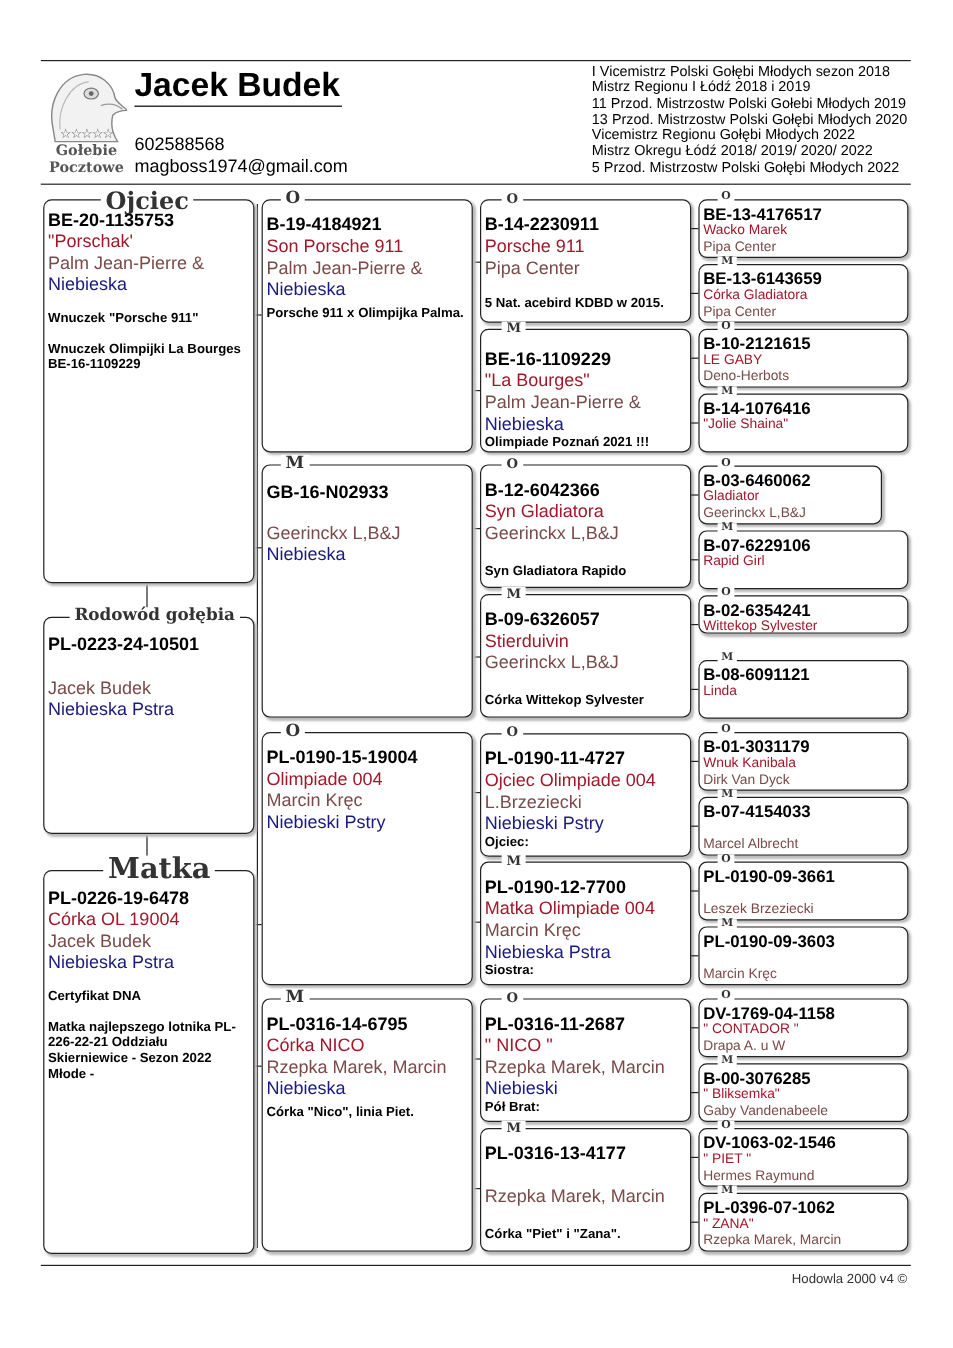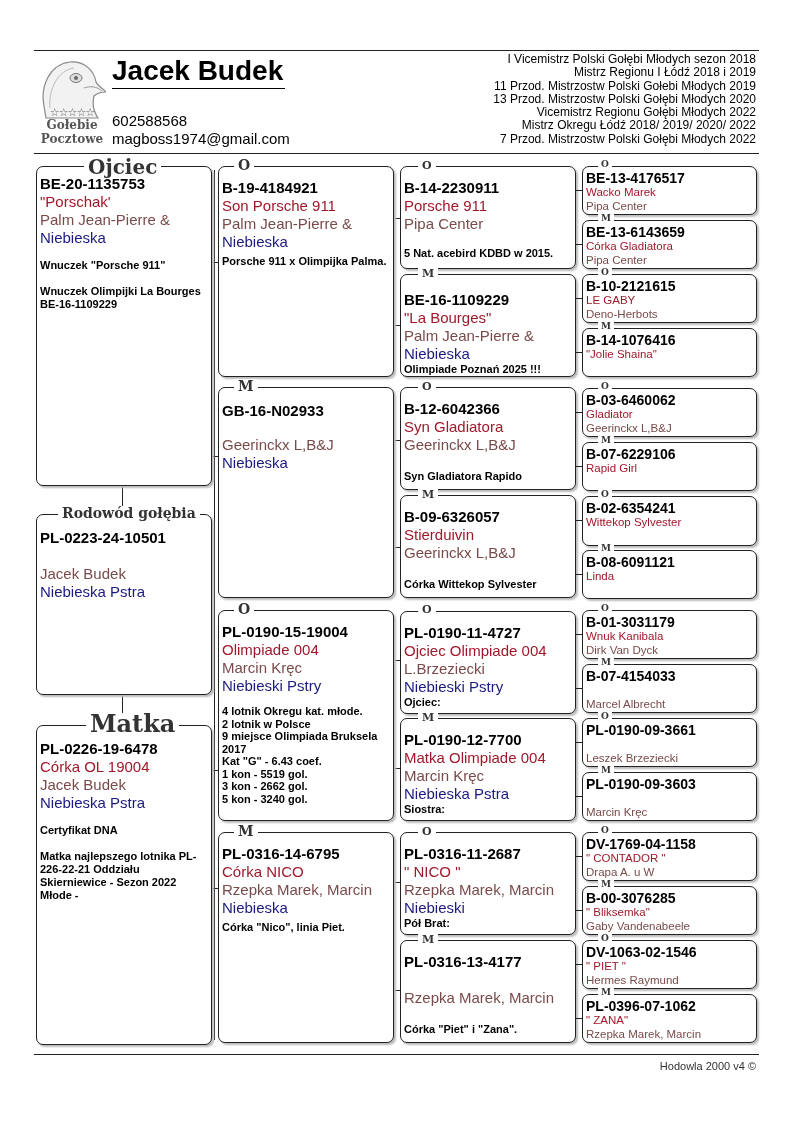--- a/index.html
+++ b/index.html
@@ -5,21 +5,21 @@
   html,body{margin:0;padding:0;background:#fff;}
   body{width:794px;height:1123px;position:relative;overflow:hidden;font-family:"Liberation Sans",sans-serif;color:#000;}
   .hr{position:absolute;left:34px;width:725px;height:0;border-top:1.5px solid #222;}
   .vline{position:absolute;width:0;border-left:1.5px solid #222;}
   .hline{position:absolute;height:0;border-top:1.5px solid #222;}
   .logo{position:absolute;left:36px;top:56px;width:70px;height:92px;}
   .logo-text{position:absolute;left:36px;top:118px;width:72px;text-align:center;font-family:"DejaVu Serif",serif;font-weight:bold;font-size:12px;line-height:14px;color:#555;}
   .logo-stars{position:absolute;left:36px;top:106px;width:72px;text-align:center;font-size:11px;letter-spacing:-1px;color:#666;line-height:12px;}
   .owner-name{position:absolute;left:112px;top:54px;font-size:28px;font-weight:bold;line-height:34px;border-bottom:1.5px solid #000;padding-right:2px;}
   .owner-contact{position:absolute;left:112px;top:112px;font-size:15px;line-height:18px;}
-  .titles{position:absolute;right:38px;top:53px;text-align:right;font-size:12px;line-height:13.3px;}
+  .titles{position:absolute;right:38px;top:53px;font-size:12px;line-height:13.3px;}
   .box{position:absolute;border:1.3px solid #222;border-radius:7px;background:#fff;box-shadow:2px 2px 2px #bbb;box-sizing:border-box;padding:3px 3px 0 3px;overflow:hidden;}
   .legend{position:absolute;background:#fff;font-family:"DejaVu Serif",serif;font-weight:bold;color:#333;line-height:14px;padding:0 4px;}
   .ring{font-weight:bold;white-space:nowrap;}
   .name{color:#a0182a;white-space:nowrap;}
   .breeder{color:#7a4a4a;white-space:nowrap;}
   .color{color:#1a1a80;white-space:nowrap;}
   .note{font-weight:bold;font-size:11px;line-height:13px;white-space:pre-line;}
   .l1 .ring{font-size:15px;line-height:19px;}
   .l1 .name,.l1 .breeder,.l1 .color{font-size:15px;line-height:18px;}
   .l4 .ring{font-size:14px;line-height:16px;}
@@ -52,21 +52,21 @@
   <div>magboss1974@gmail.com</div>
 </div>
 
 <div class="titles">
   <div>I Vicemistrz Polski Gołębi Młodych sezon 2018</div>
   <div>Mistrz Regionu I Łódź 2018 i 2019</div>
   <div>11 Przod. Mistrzostw Polski Gołebi Młodych 2019</div>
   <div>13 Przod. Mistrzostw Polski Gołębi Młodych 2020</div>
   <div>Vicemistrz Regionu Gołębi Młodych 2022</div>
   <div>Mistrz Okregu Łódź 2018/  2019/  2020/ 2022</div>
-  <div>7 Przod. Mistrzostw Polski Gołębi Młodych 2022</div>
+  <div>5 Przod. Mistrzostw Polski Gołębi Młodych 2022</div>
 </div>
 
 <div class="vline" style="left:122px;top:486px;height:28px"></div>
 <div class="vline" style="left:122px;top:695px;height:30px"></div>
 <div class="vline" style="left:214px;top:170px;height:870px"></div>
 <div class="hline" style="left:210px;top:262px;width:8px"></div>
 <div class="hline" style="left:210px;top:456px;width:8px"></div>
 <div class="hline" style="left:210px;top:770px;width:8px"></div>
 <div class="hline" style="left:210px;top:888px;width:8px"></div>
 <div class="hline" style="left:392px;top:218px;width:8px"></div>
@@ -124,27 +124,20 @@
   <div class="breeder">Geerinckx L,B&amp;J</div>
   <div class="color">Niebieska</div>
 </div>
 <div class="legend" style="left:234px;top:379px;font-size:14px">M</div>
 
 <div class="box l1" style="left:218px;top:610px;width:176px;height:211px">
   <div class="ring" style="margin-top:8px">PL-0190-15-19004</div>
   <div class="name">Olimpiade 004</div>
   <div class="breeder">Marcin Kręc</div>
   <div class="color">Niebieski Pstry</div>
-  <div class="note" style="margin-top:10px;line-height:12.5px">4 lotnik Okregu kat. młode.
-2 lotnik w Polsce
-9 miejsce Olimpiada Bruksela 2017
-Kat "G" - 6.43 coef.
-1 kon - 5519 gol.
-3 kon - 2662 gol.
-5 kon - 3240 gol.</div>
 </div>
 <div class="legend" style="left:234px;top:602px;font-size:14px">O</div>
 
 <div class="box l1" style="left:218px;top:832px;width:176px;height:211px">
   <div class="ring" style="margin-top:8px">PL-0316-14-6795</div>
   <div class="name">Córka NICO</div>
   <div class="breeder">Rzepka Marek, Marcin</div>
   <div class="color">Niebieska</div>
   <div class="note" style="margin-top:4px">Córka "Nico", linia Piet.</div>
 </div>
@@ -156,21 +149,21 @@
   <div class="breeder">Pipa Center</div>
   <div class="note" style="margin-top:14px">5 Nat. acebird KDBD w 2015.</div>
 </div>
 <div class="legend" style="left:418px;top:160px;font-size:11px;line-height:11px">O</div>
 
 <div class="box l1" style="left:400px;top:274px;width:176px;height:103px">
   <div class="ring" style="margin-top:12px">BE-16-1109229</div>
   <div class="name">"La Bourges"</div>
   <div class="breeder">Palm Jean-Pierre &amp;</div>
   <div class="color">Niebieska</div>
-  <div class="note">Olimpiade Poznań 2025 !!!</div>
+  <div class="note">Olimpiade Poznań 2021 !!!</div>
 </div>
 <div class="legend" style="left:418px;top:268px;font-size:11px;line-height:11px">M</div>
 
 <div class="box l1" style="left:400px;top:387px;width:176px;height:103px">
   <div class="ring" style="margin-top:8px">B-12-6042366</div>
   <div class="name">Syn Gladiatora</div>
   <div class="breeder">Geerinckx L,B&amp;J</div>
   <div class="note" style="margin-top:16px">Syn Gladiatora Rapido</div>
 </div>
 <div class="legend" style="left:418px;top:381px;font-size:11px;line-height:11px">O</div>
@@ -239,35 +232,35 @@
 </div>
 <div class="legend" style="left:598px;top:268px;font-size:9px;line-height:9px;padding:0 3px">O</div>
 
 <div class="box l4" style="left:582px;top:328px;width:175px;height:49px">
   <div class="ring">B-14-1076416</div>
   <div class="name">"Jolie Shaina"</div>
   <div class="breeder"></div>
 </div>
 <div class="legend" style="left:598px;top:322px;font-size:9px;line-height:9px;padding:0 3px">M</div>
 
-<div class="box l4" style="left:582px;top:388px;width:175px;height:49px">
+<div class="box l4" style="left:582px;top:388px;width:153px;height:49px">
   <div class="ring">B-03-6460062</div>
   <div class="name">Gladiator</div>
   <div class="breeder">Geerinckx L,B&amp;J</div>
 </div>
 <div class="legend" style="left:598px;top:382px;font-size:9px;line-height:9px;padding:0 3px">O</div>
 
 <div class="box l4" style="left:582px;top:442px;width:175px;height:49px">
   <div class="ring">B-07-6229106</div>
   <div class="name">Rapid Girl</div>
   <div class="breeder"></div>
 </div>
 <div class="legend" style="left:598px;top:436px;font-size:9px;line-height:9px;padding:0 3px">M</div>
 
-<div class="box l4" style="left:582px;top:496px;width:175px;height:50px">
+<div class="box l4" style="left:582px;top:496px;width:175px;height:32px">
   <div class="ring">B-02-6354241</div>
   <div class="name">Wittekop Sylvester</div>
   <div class="breeder"></div>
 </div>
 <div class="legend" style="left:598px;top:490px;font-size:9px;line-height:9px;padding:0 3px">O</div>
 
 <div class="box l4" style="left:582px;top:550px;width:175px;height:49px">
   <div class="ring">B-08-6091121</div>
   <div class="name">Linda</div>
   <div class="breeder"></div>

